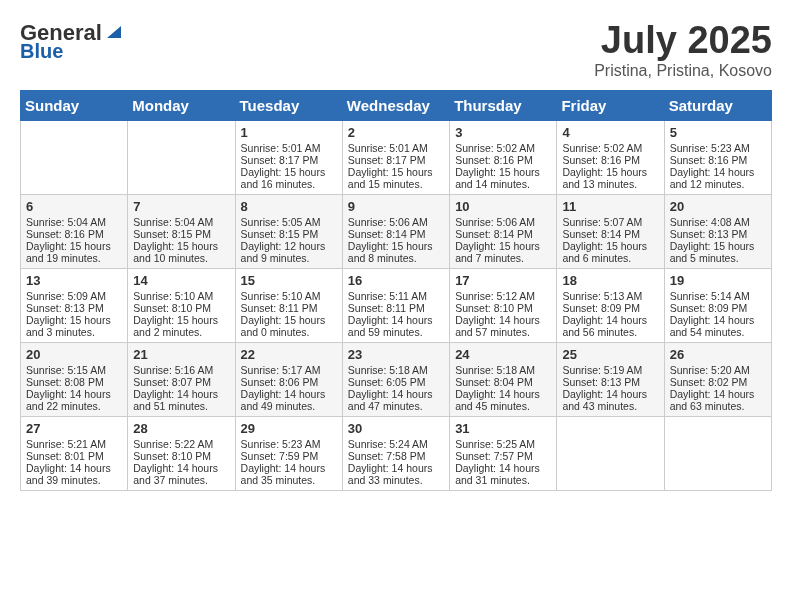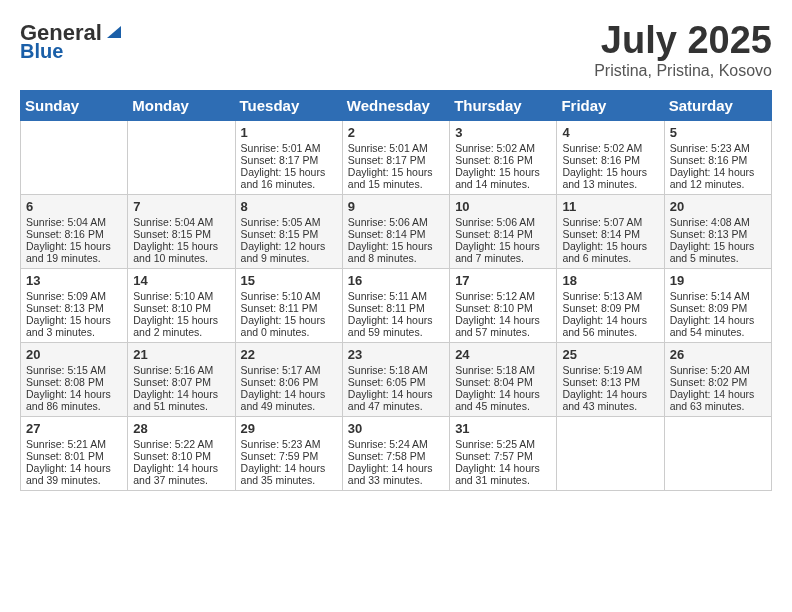--- a/index.html
+++ b/index.html
@@ -222,21 +222,21 @@
           <div>Sunrise: 5:14 AM</div>
           <div>Sunset: 8:09 PM</div>
           <div>Daylight: 14 hours and 54 minutes.</div>
         </td>
       </tr>
       <tr class="row-even">
         <td>
           <span class="day-number">20</span>
           <div>Sunrise: 5:15 AM</div>
           <div>Sunset: 8:08 PM</div>
-          <div>Daylight: 14 hours and 86 minutes.</div>
+          <div>Daylight: 14 hours and 22 minutes.</div>
         </td>
         <td>
           <span class="day-number">21</span>
           <div>Sunrise: 5:16 AM</div>
           <div>Sunset: 8:07 PM</div>
           <div>Daylight: 14 hours and 51 minutes.</div>
         </td>
         <td>
           <span class="day-number">22</span>
           <div>Sunrise: 5:17 AM</div>

